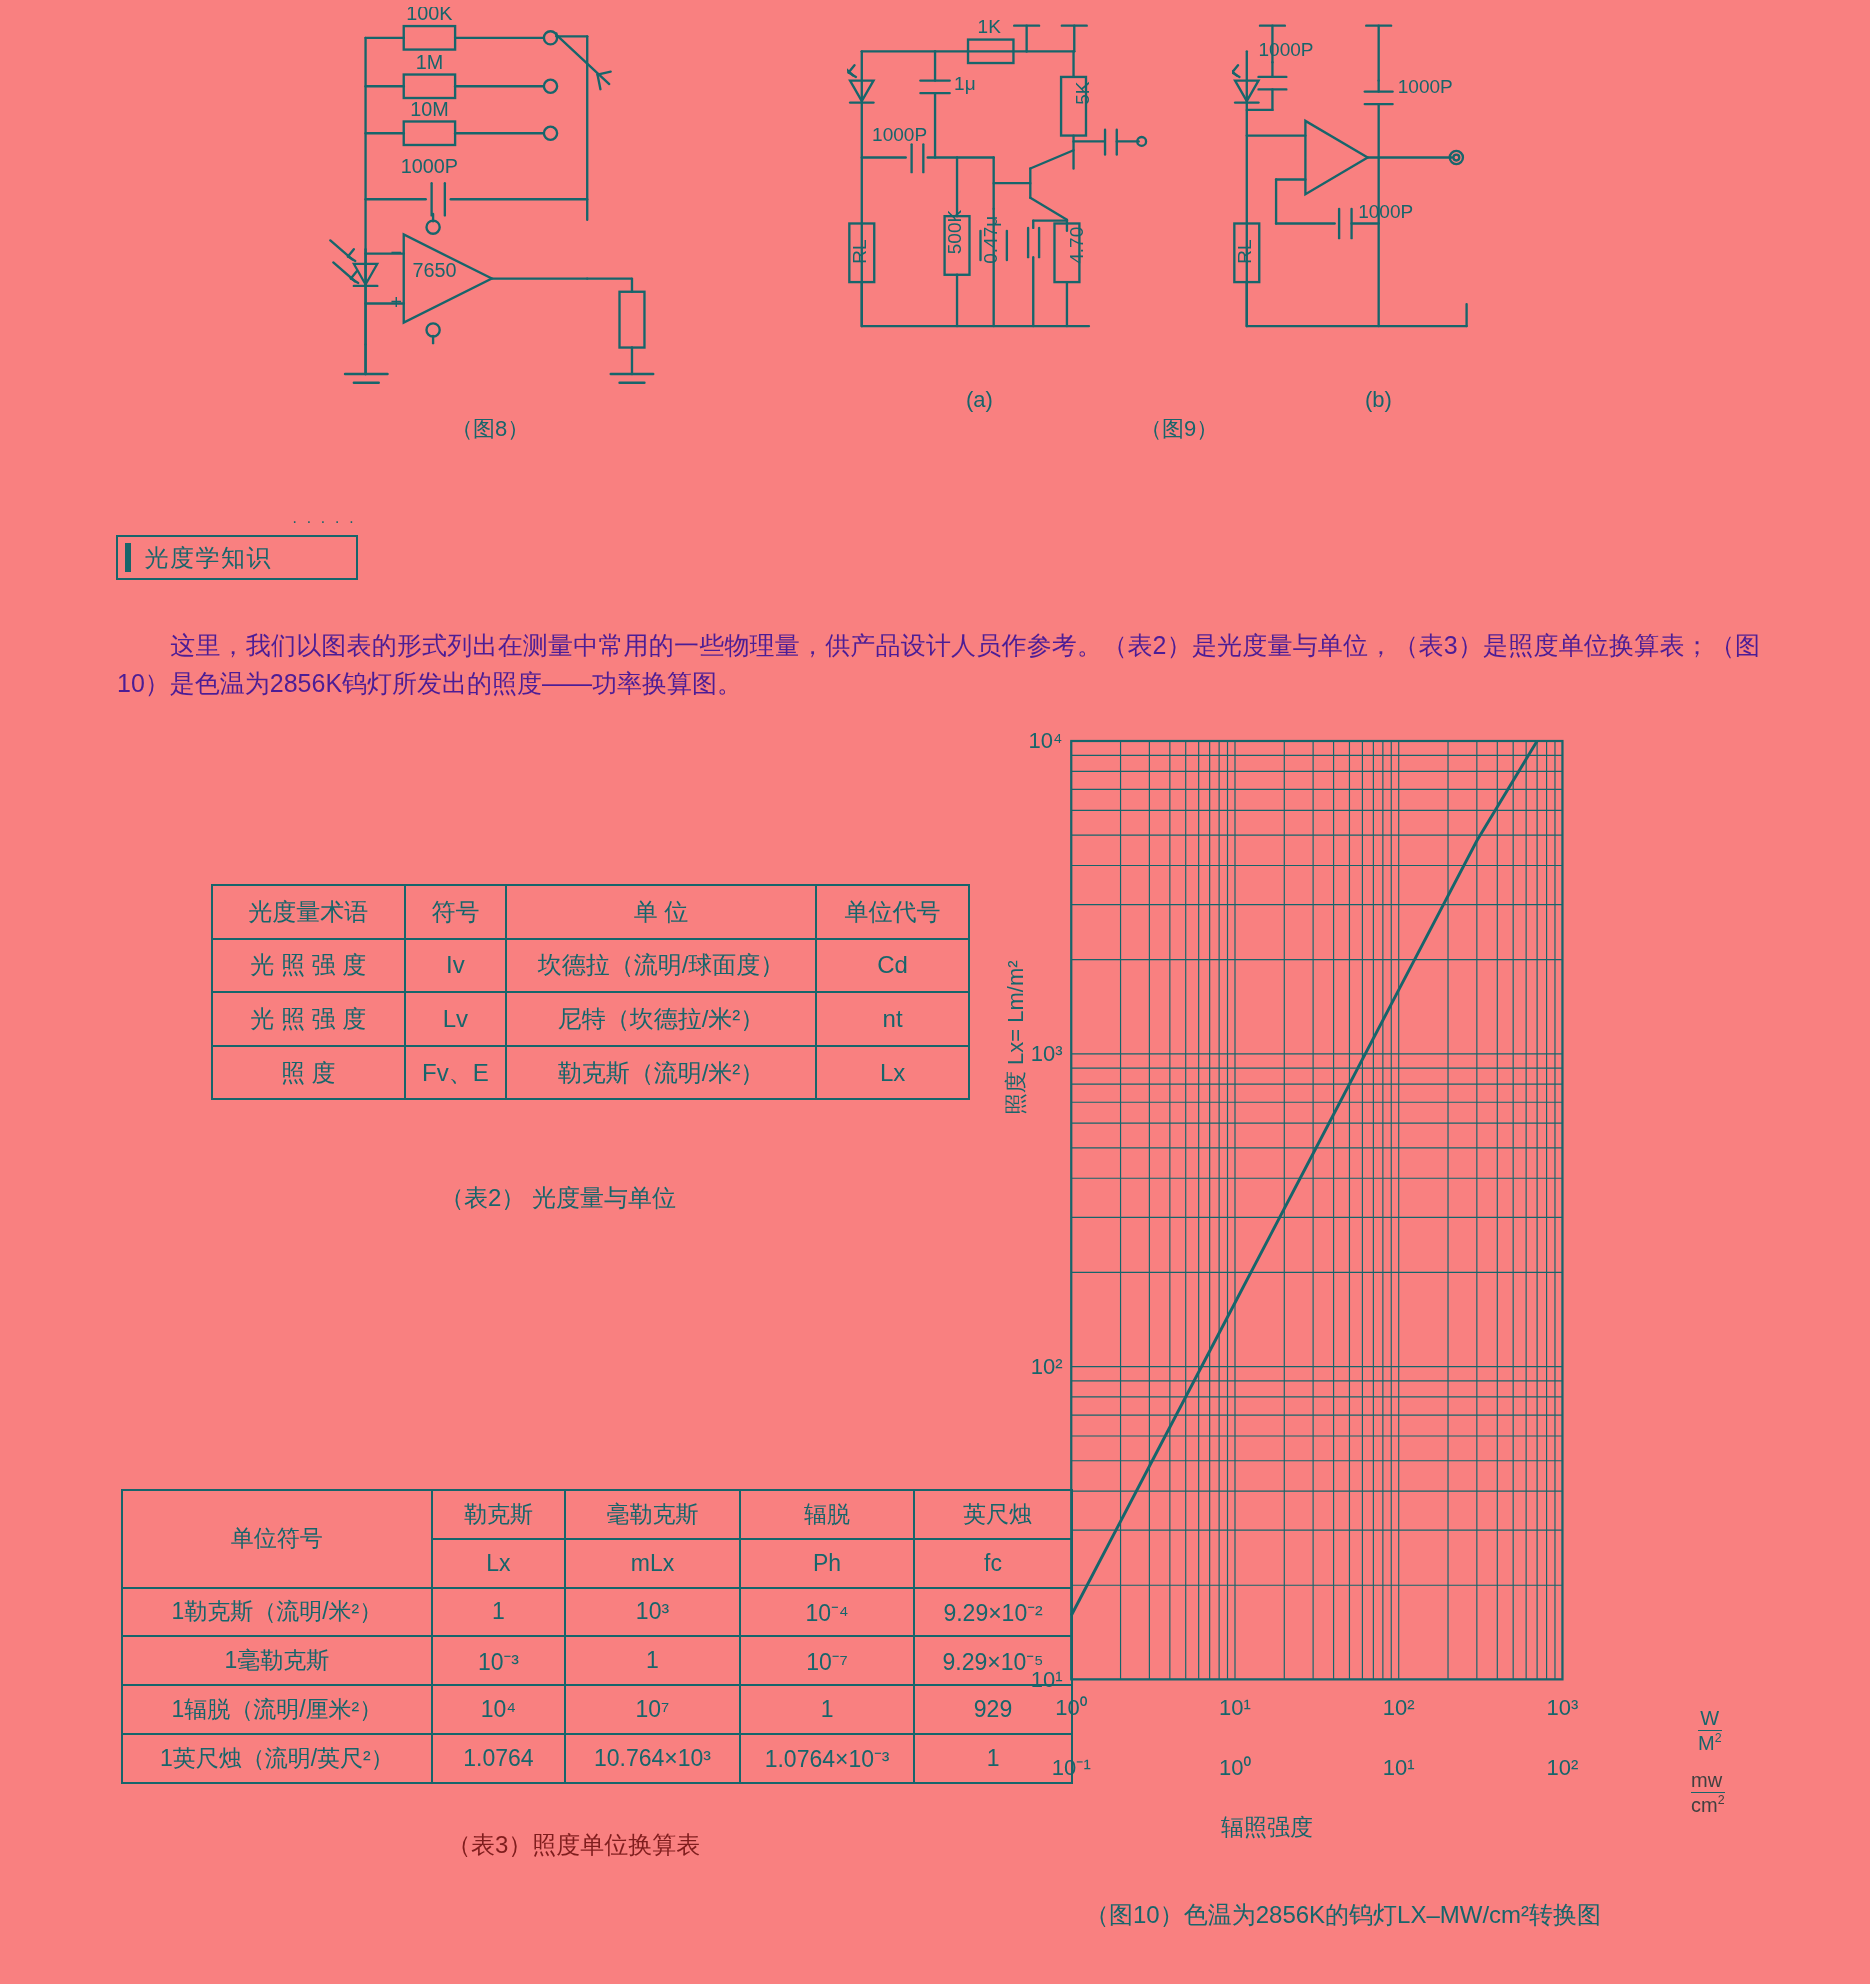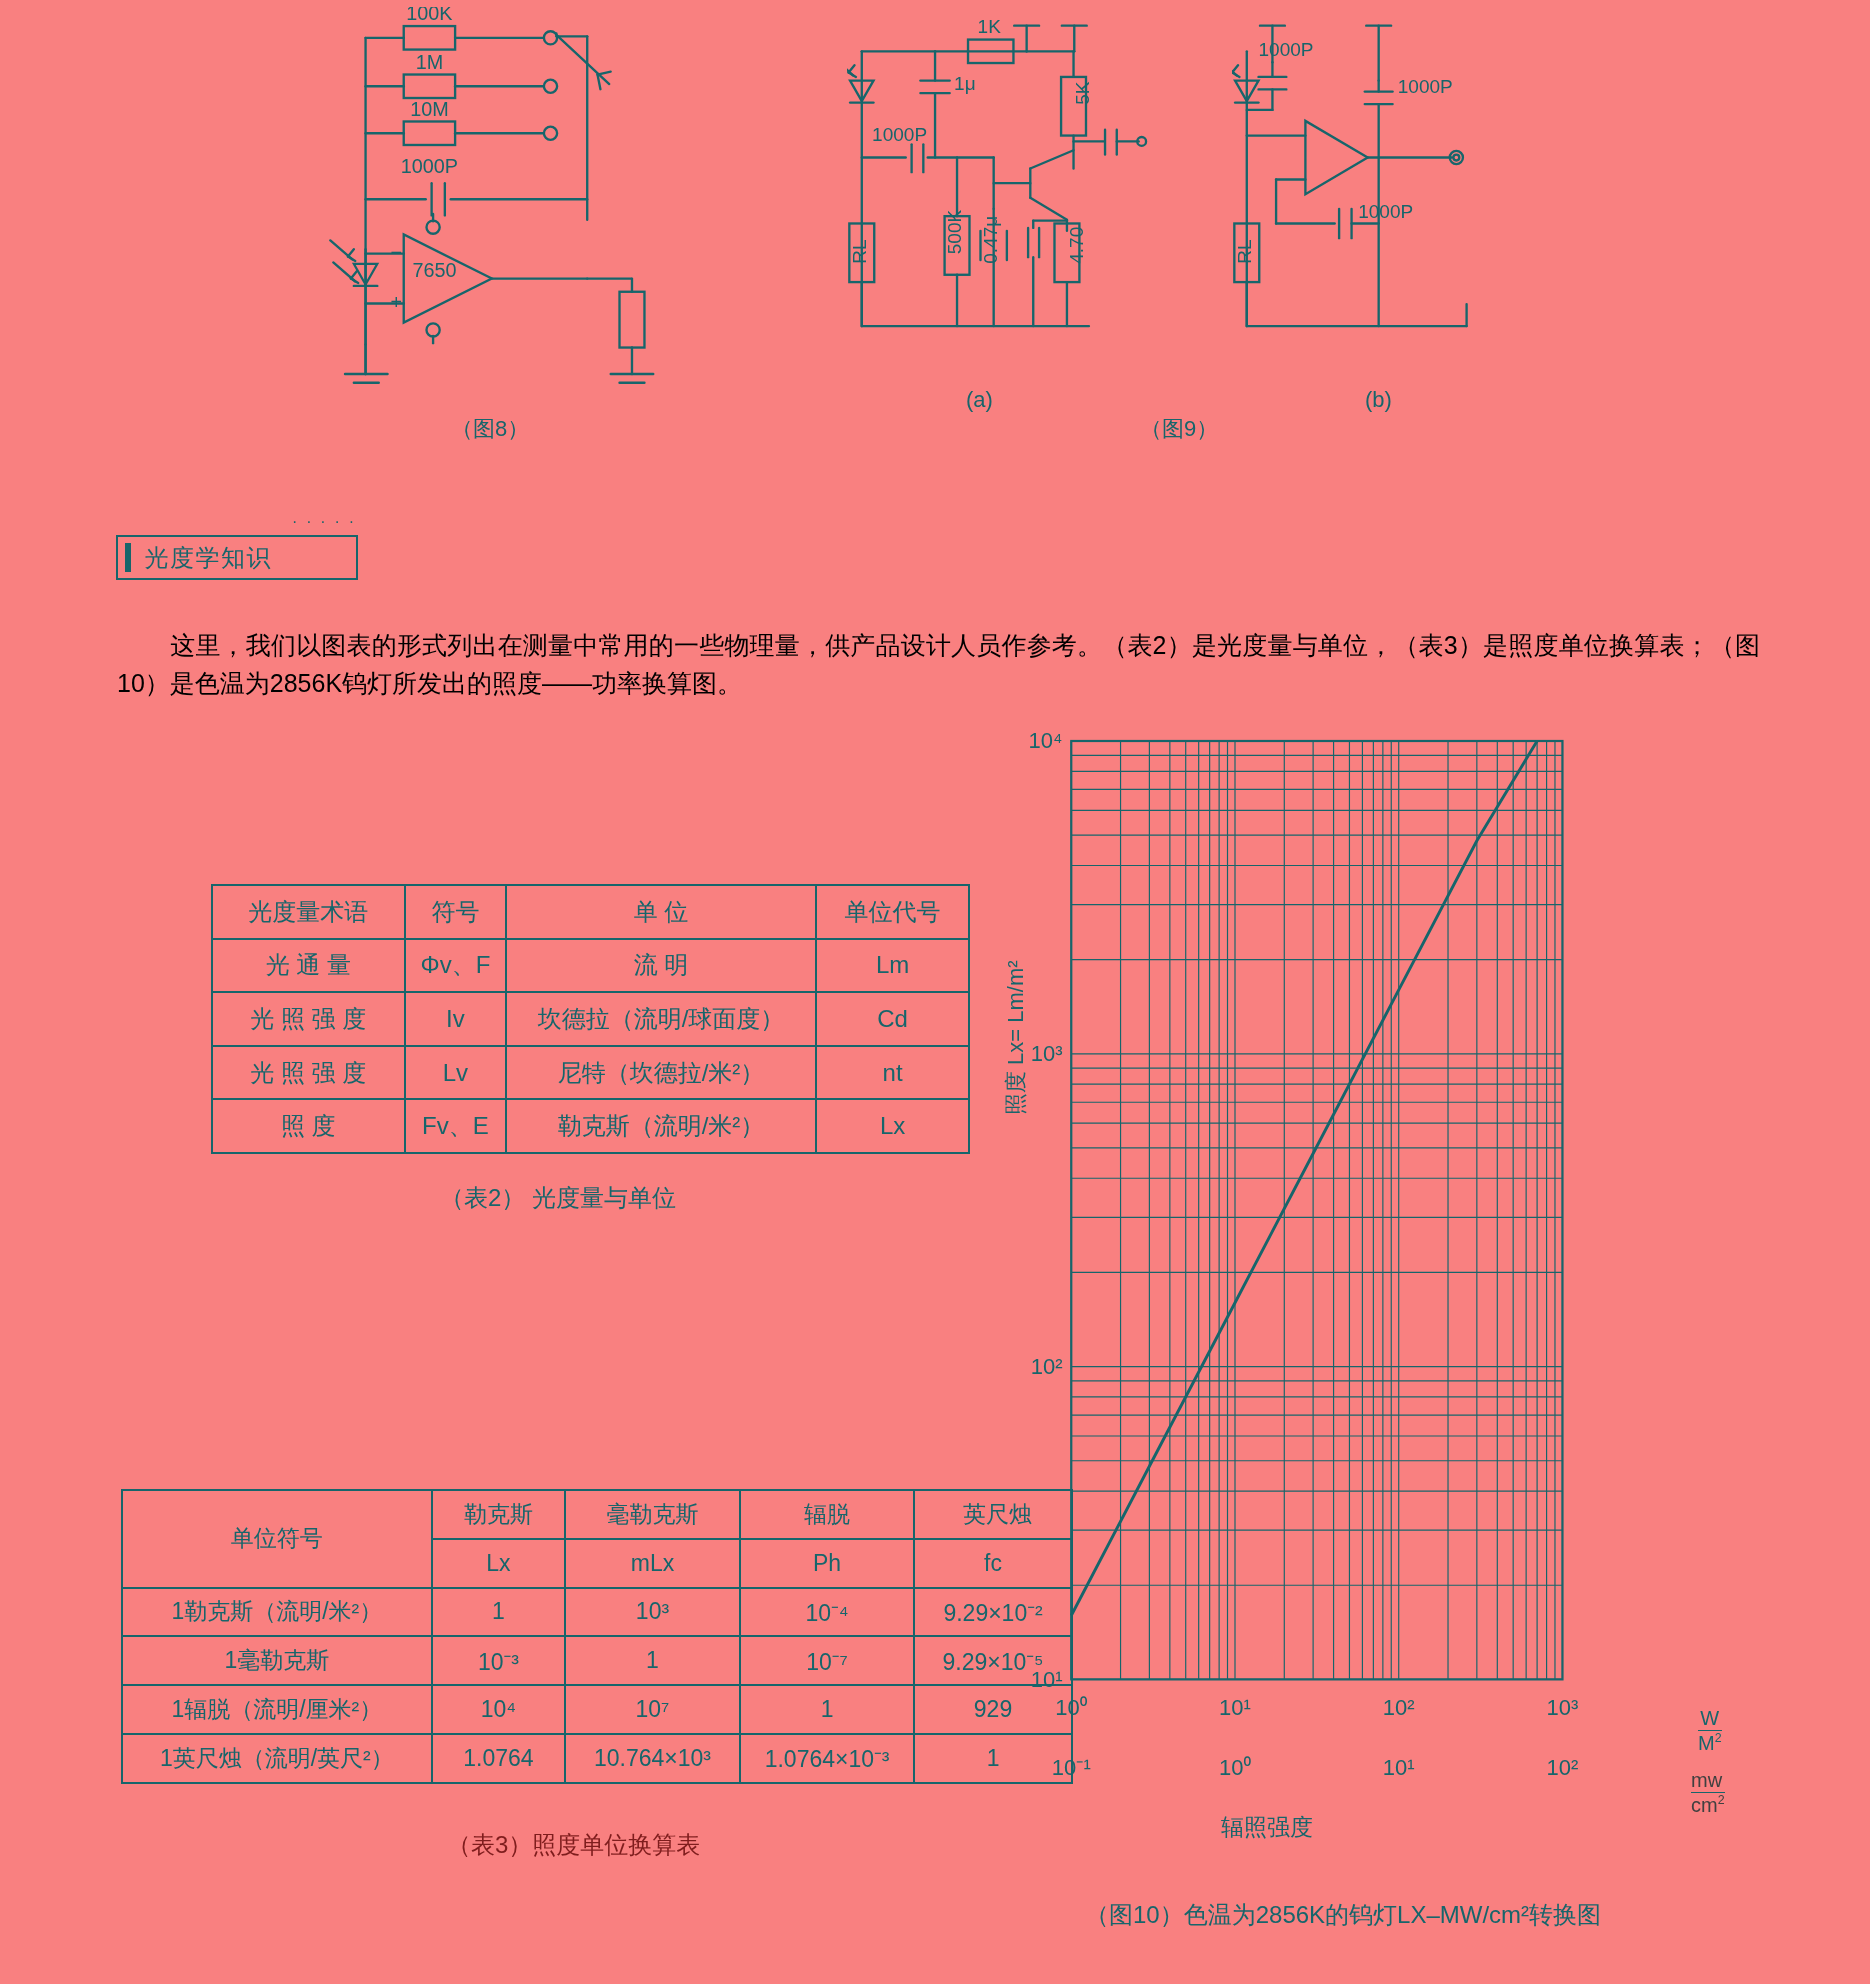--- a/index.html
+++ b/index.html
@@ -29,21 +29,21 @@
   }
   .sec-head .txt{
     margin-left:13.2px;font-size:24px;letter-spacing:1.5px;color:#17656b;
   }
   .sec-dots{
     position:absolute;left:292px;top:513px;font-size:16px;color:#17656b;letter-spacing:2.2px;
   }
   
   .para{
     position:absolute;left:117px;top:627px;width:1643px;
-    font-size:25px;line-height:1.5;color:#000000;text-align:justify;
+    font-size:25px;line-height:1.5;color:#4c1d95;text-align:justify;
   }
   .para .indent{display:inline-block;width:53px;}
   
   .t2-wrap{position:absolute;left:211px;top:884px;}
   table{border-collapse:collapse;}
   .t2 td{
     border:2.2px solid #17656b;
     font-size:24px;color:#17656b;
     text-align:center;
     padding:7.3px 10.3px;
@@ -314,26 +314,20 @@
 <div class="para"><span class="indent"></span><span>这里，我们以图表的形式列出在测量中常用的一些物理量，供产品设计人员作参考。（表2）是光度量与单位，（表3）是照度单位换算表；（图10）是色温为2856K钨灯所发出的照度——功率换算图。</span></div>
 
 <div class="t2-wrap">
   <table class="t2">
     <tbody>
         <tr>
       <td class="c1">光度量术语</td>
       <td class="c2">符号</td>
       <td class="c3">单  位</td>
       <td class="c4">单位代号</td>
-    </tr>
-    <tr>
-      <td>光  通  量</td>
-      <td>Φv、F</td>
-      <td>流  明</td>
-      <td>Lm</td>
     </tr>
     <tr>
       <td>光 照 强 度</td>
       <td>Iv</td>
       <td>坎德拉（流明/球面度）</td>
       <td>Cd</td>
     </tr>
     <tr>
       <td>光 照 强 度</td>
       <td>Lv</td>

